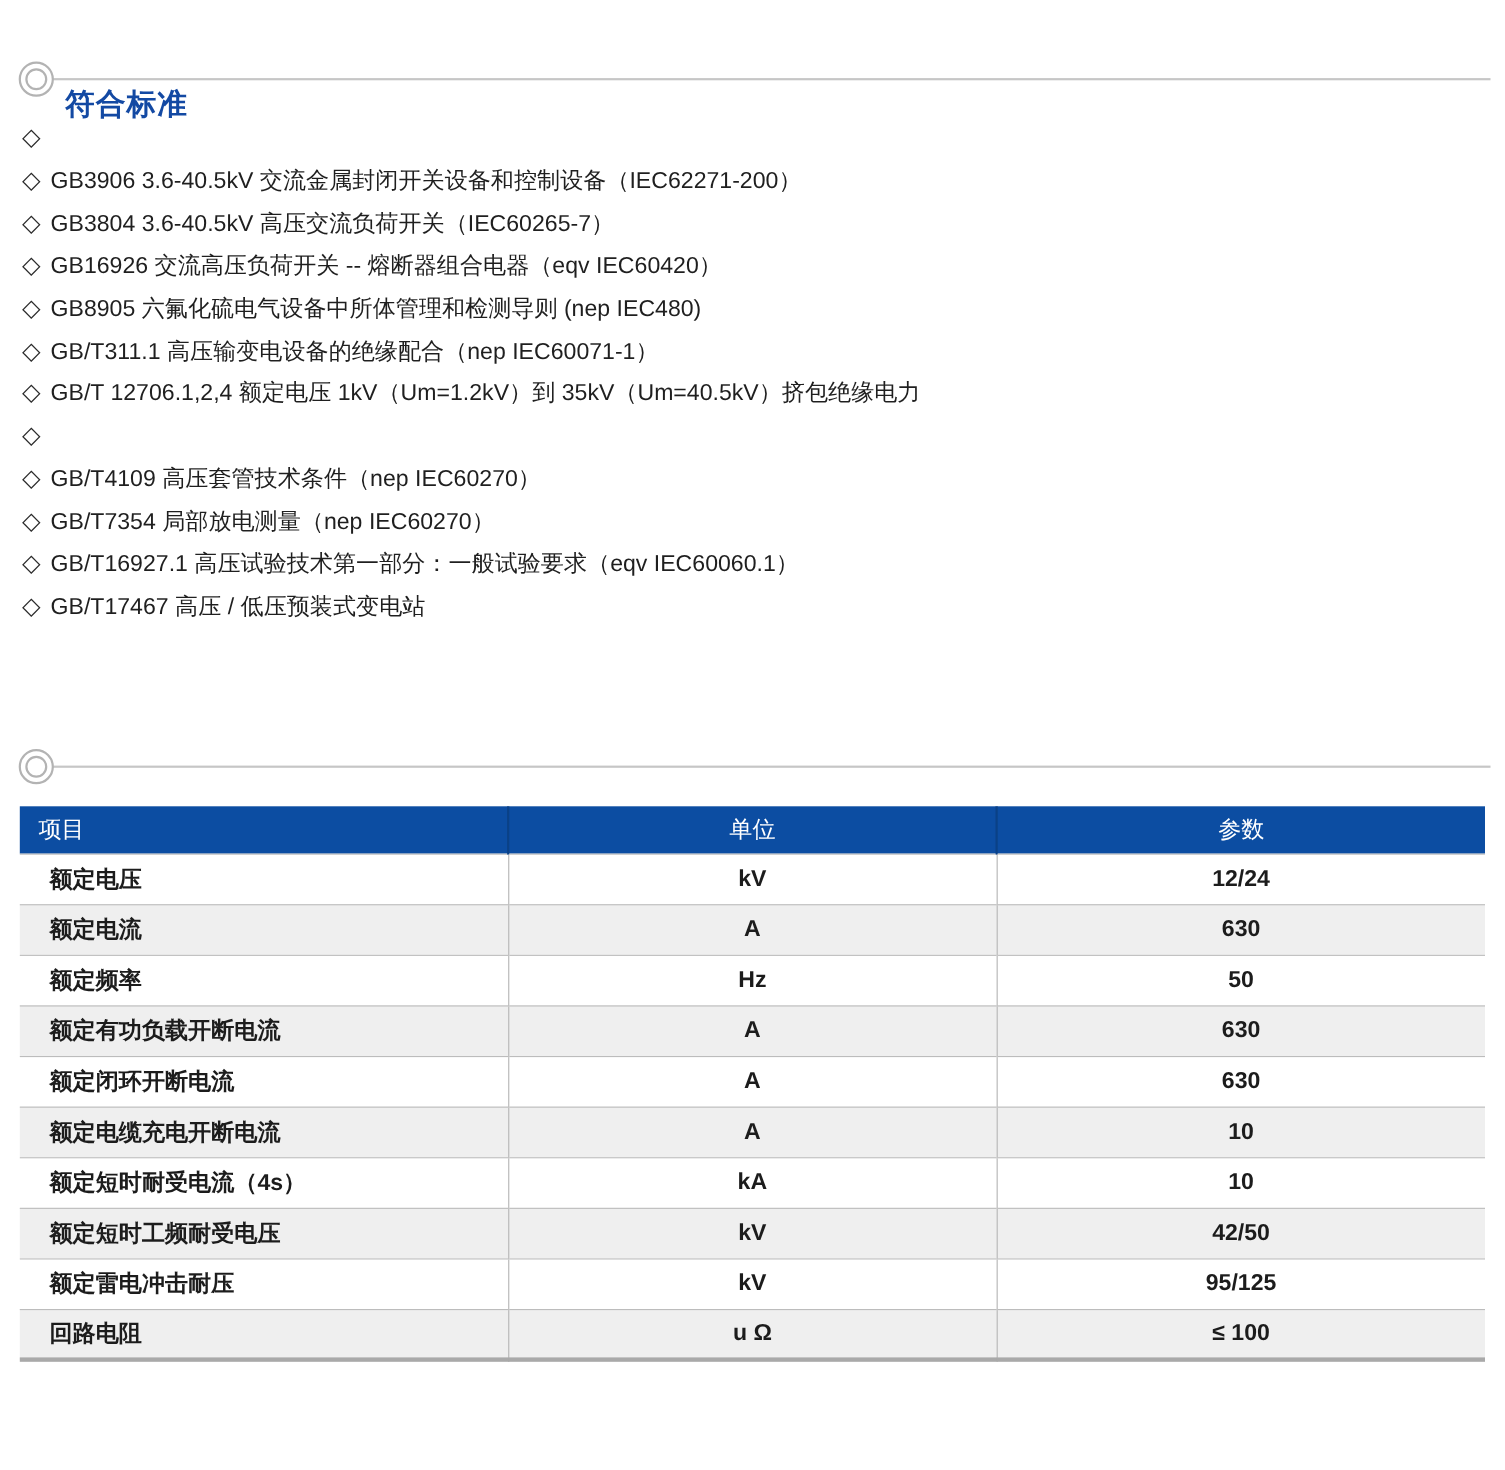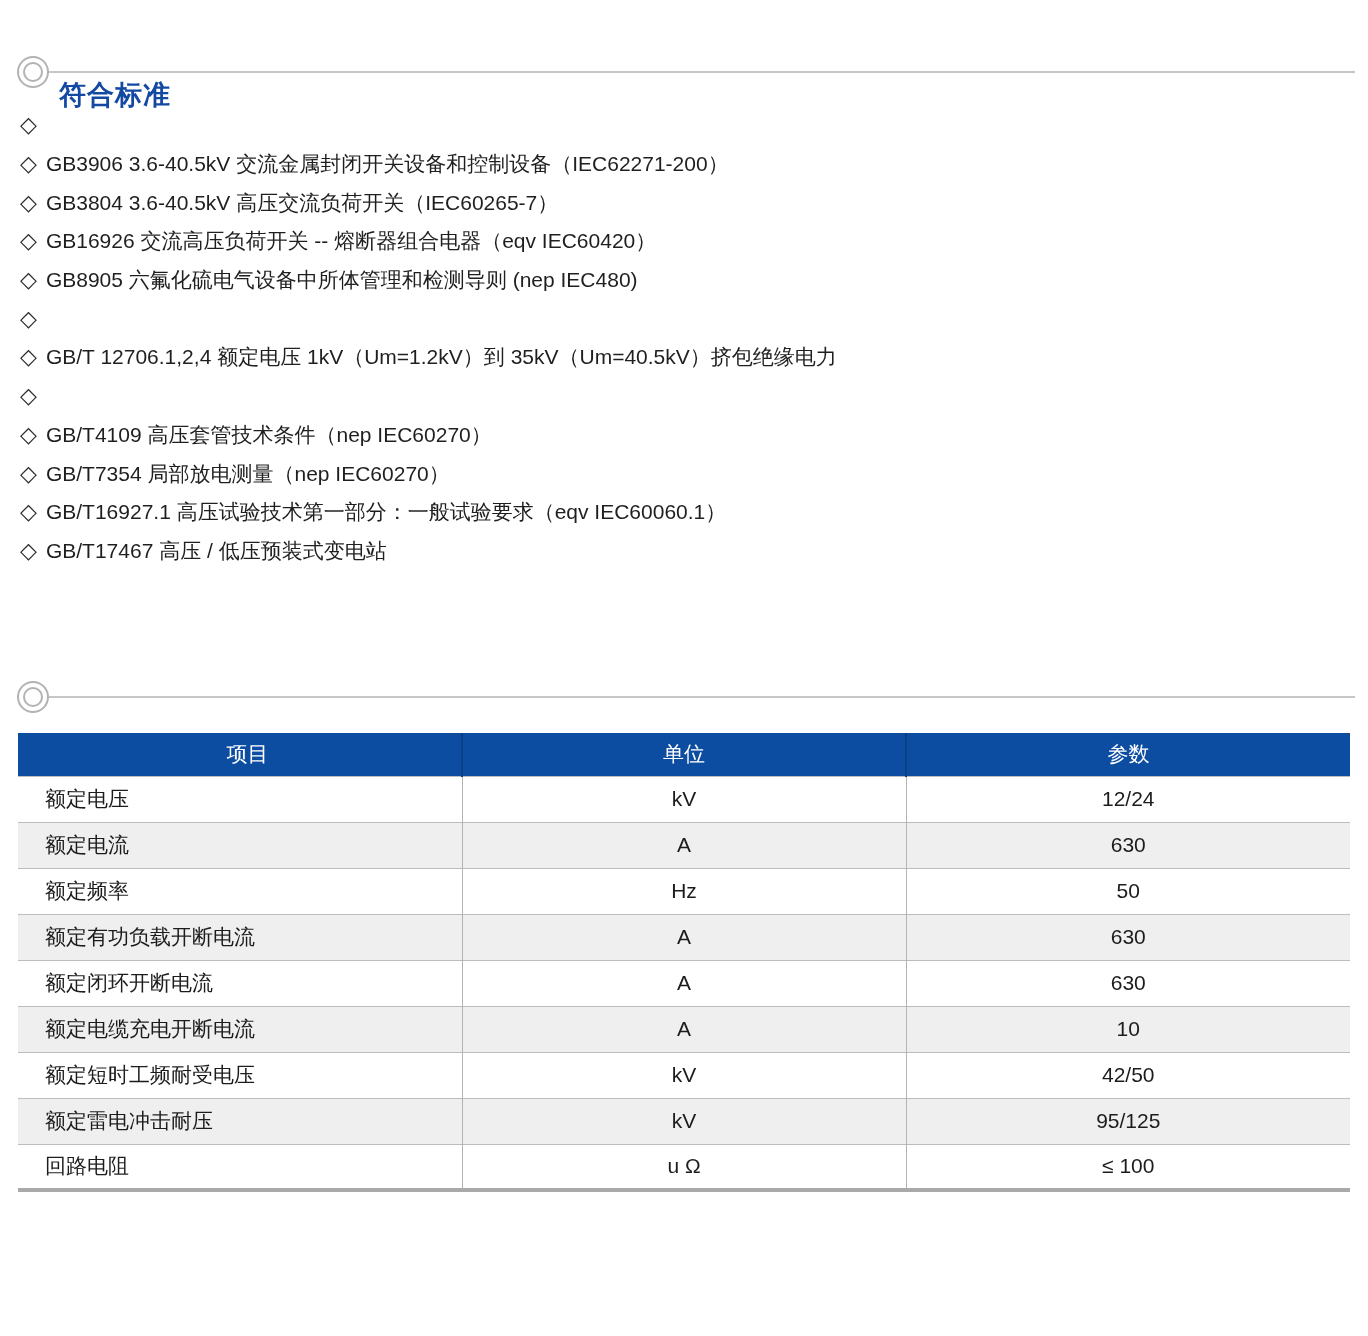--- a/index.html
+++ b/index.html
@@ -101,27 +101,28 @@
   table.param-table col { width: 444px; }
   .param-table thead th {
     background: #0C4DA2;
     color: #ffffff;
     height: 43px;
     font-size: 21px;
     font-weight: 400;
     text-align: center;
   }
   .param-table thead th + th { border-left: 2px solid #0A4186; }
-  .param-table thead th:first-child { text-align: center; padding-left: 17px; }
+  .param-table thead th:first-child { text-align: left; padding-left: 17px; }
   .param-table tbody td {
     height: 46px;
     font-size: 21px;
     color: #1c1c1c;
     text-align: center;
     border-top: 1px solid #bcbcbc;
+    font-weight: bold;
   }
   .param-table tbody td:first-child { text-align: left; padding-left: 27px; }
   .param-table tbody td + td { border-left: 1px solid #b3b3b3; }
   .param-table tbody tr:nth-child(even) { background: #EFEFEF; }
 </style>
 </head>
 <body>
 
 <div class="page">
 
@@ -147,20 +148,21 @@
       <li>
       <span class="bullet">◇</span>
       <span>GB16926 交流高压负荷开关 -- 熔断器组合电器（eqv IEC60420）</span>
     </li>
       <li>
       <span class="bullet">◇</span>
       <span>GB8905 六氟化硫电气设备中所体管理和检测导则 (nep IEC480)</span>
     </li>
       <li>
       <span class="bullet">◇</span>
+      <span>GB/T311.1 高压输变电设备的绝缘配合（nep IEC60071-1）</span>
     </li>
       <li>
       <span class="bullet">◇</span>
       <span>GB/T 12706.1,2,4 额定电压 1kV（Um=1.2kV）到 35kV（Um=40.5kV）挤包绝缘电力</span>
     </li>
       <li>
       <span class="bullet">◇</span>
     </li>
       <li>
       <span class="bullet">◇</span>
@@ -226,20 +228,25 @@
           <td>额定闭环开断电流</td>
           <td>A</td>
           <td>630</td>
         </tr>
           <tr>
           <td>额定电缆充电开断电流</td>
           <td>A</td>
           <td>10</td>
         </tr>
           <tr>
+          <td>额定短时耐受电流（4s）</td>
+          <td>kA</td>
+          <td>10</td>
+        </tr>
+          <tr>
           <td>额定短时工频耐受电压</td>
           <td>kV</td>
           <td>42/50</td>
         </tr>
           <tr>
           <td>额定雷电冲击耐压</td>
           <td>kV</td>
           <td>95/125</td>
         </tr>
           <tr>

